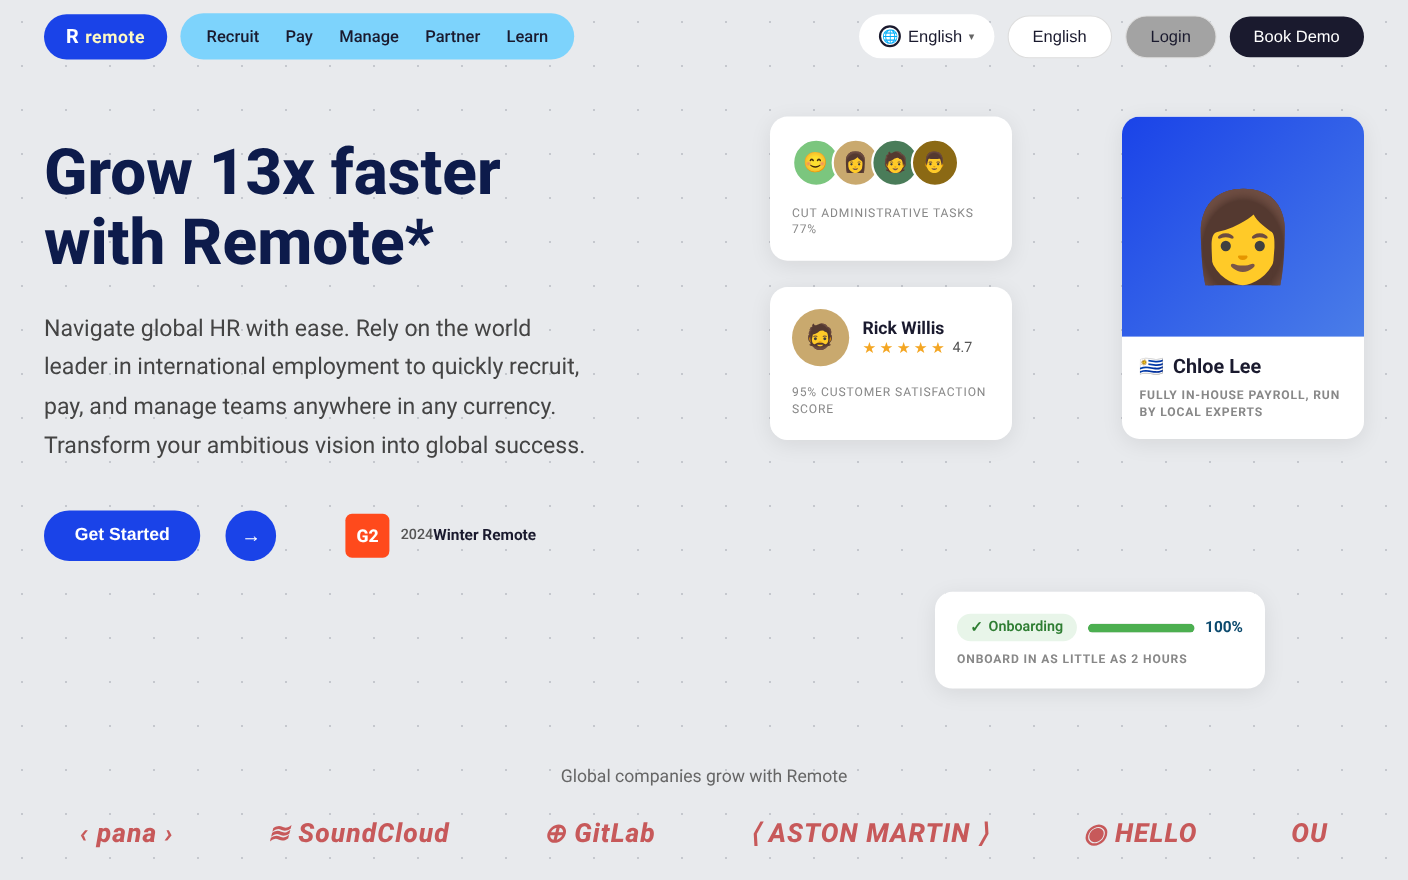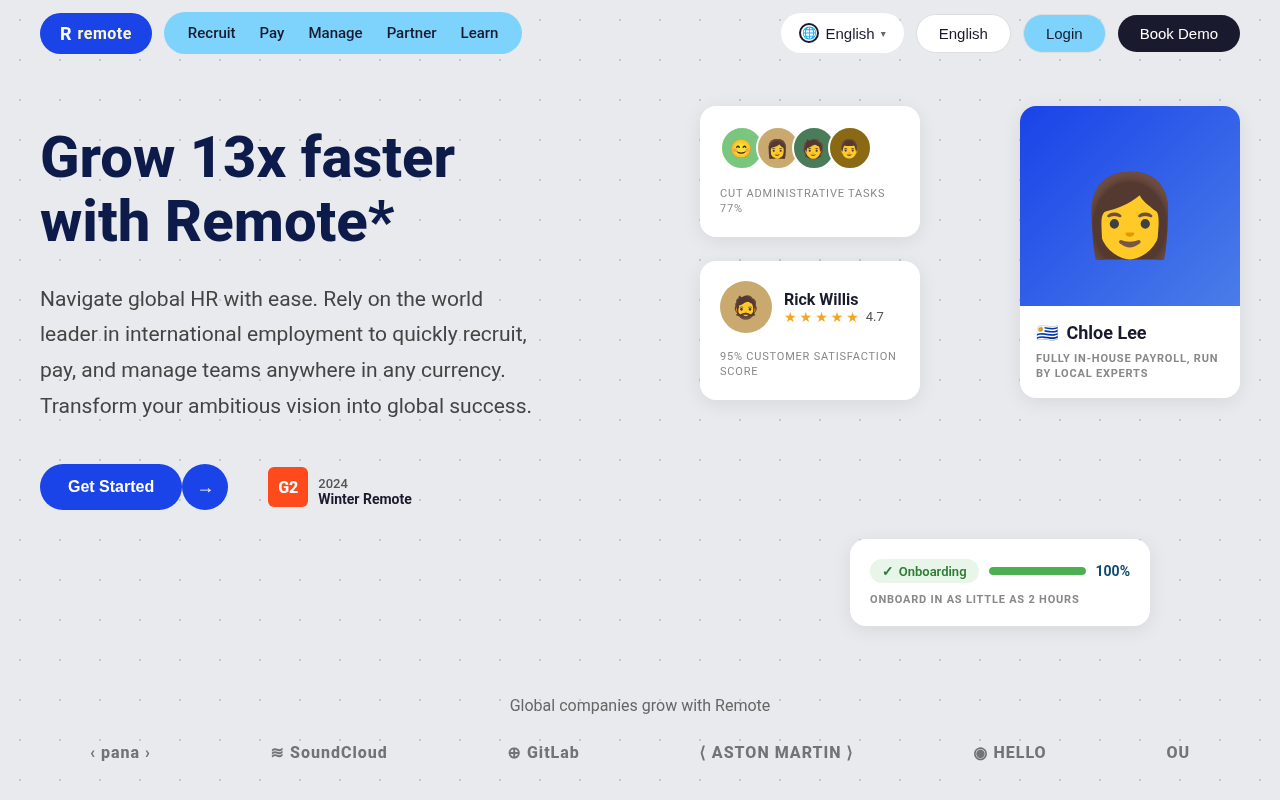--- a/index.html
+++ b/index.html
@@ -119,21 +119,21 @@
       border: 1.5px solid #ddd;
       border-radius: 50px;
       padding: 10px 22px;
       font-size: 15px;
       color: #1a1a2e;
       cursor: pointer;
       font-weight: 500;
     }
 
     .login-btn {
-      background: #7dd3fc;
+      background: #a3a3a3;
       border: 1.5px solid #ddd;
       border-radius: 50px;
       padding: 10px 22px;
       font-size: 15px;
       color: #1a1a2e;
       cursor: pointer;
       font-weight: 500;
     }
 
     .book-demo-btn {
@@ -175,21 +175,21 @@
       font-size: 21px;
       color: #444;
       line-height: 1.7;
       max-width: 500px;
       margin-bottom: 40px;
     }
 
     .hero-actions {
       display: flex;
       align-items: center;
-      gap: 0;
+      gap: 23px;
     }
 
     .get-started-btn {
       background: #1a43e8;
       color: white;
       border: none;
       border-radius: 50px;
       padding: 14px 28px;
       font-size: 16px;
       font-weight: 600;
@@ -205,42 +205,42 @@
       height: 46px;
       font-size: 18px;
       cursor: pointer;
       display: flex;
       align-items: center;
       justify-content: center;
     }
 
     .g2-badge {
       display: flex;
-      align-items: flex-end;
+      align-items: center;
       gap: 10px;
       margin-left: 8px;
       padding-left: 32px;
     }
 
     .g2-logo {
       width: 40px;
       height: 40px;
       background: #ff4a1c;
       border-radius: 6px;
       display: flex;
       align-items: center;
       justify-content: center;
       color: white;
       font-weight: 800;
       font-size: 16px;
     }
 
     .g2-text {
       display: flex;
-      flex-direction: column;
+      flex-direction: row;
     }
     .g2-year {
       font-size: 13px;
       color: #555;
       font-weight: 500;
     }
     .g2-label {
       font-size: 14px;
       color: #1a1a2e;
       font-weight: 700;
@@ -483,24 +483,25 @@
     }
 
     .brand-logo {
       display: flex;
       align-items: center;
       justify-content: center;
       opacity: 0.7;
     }
 
     .brand-logo-text {
-      font-size: 16px;
+      font-size: 24px;
       font-weight: 800;
-      color: #404040;
+      color: #b91c1c;
       letter-spacing: 1px;
+      font-style: italic;
     }
   </style>
 </head>
 <body>
 
 <nav>
   <div class="nav-left">
     <div class="logo-wrap">
       <span class="logo-r">R</span>
       <span class="logo-text">remote</span>

